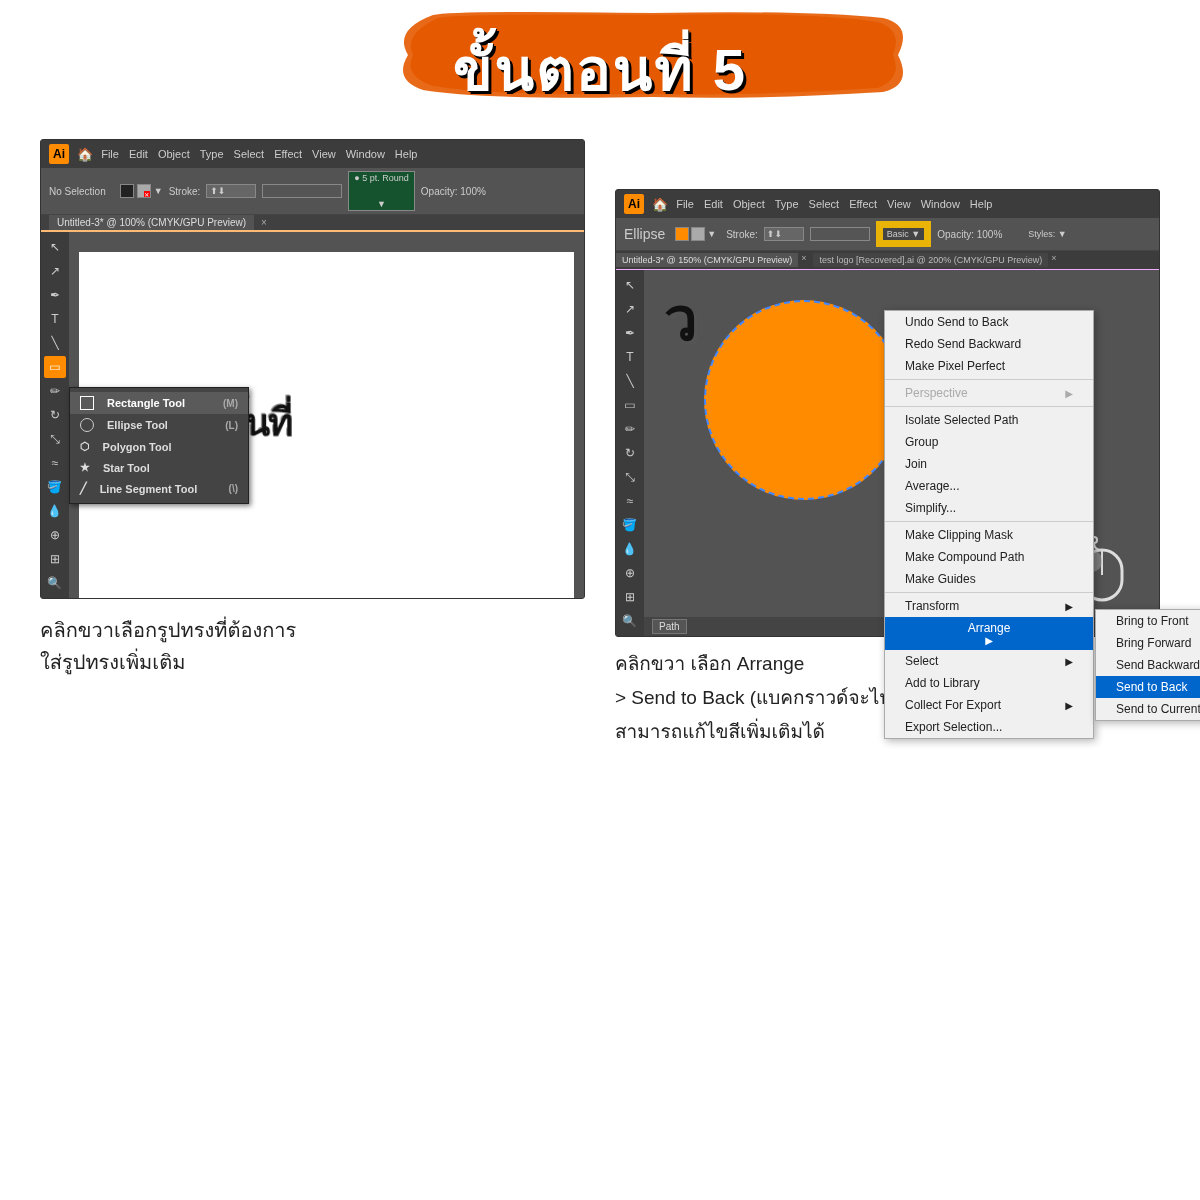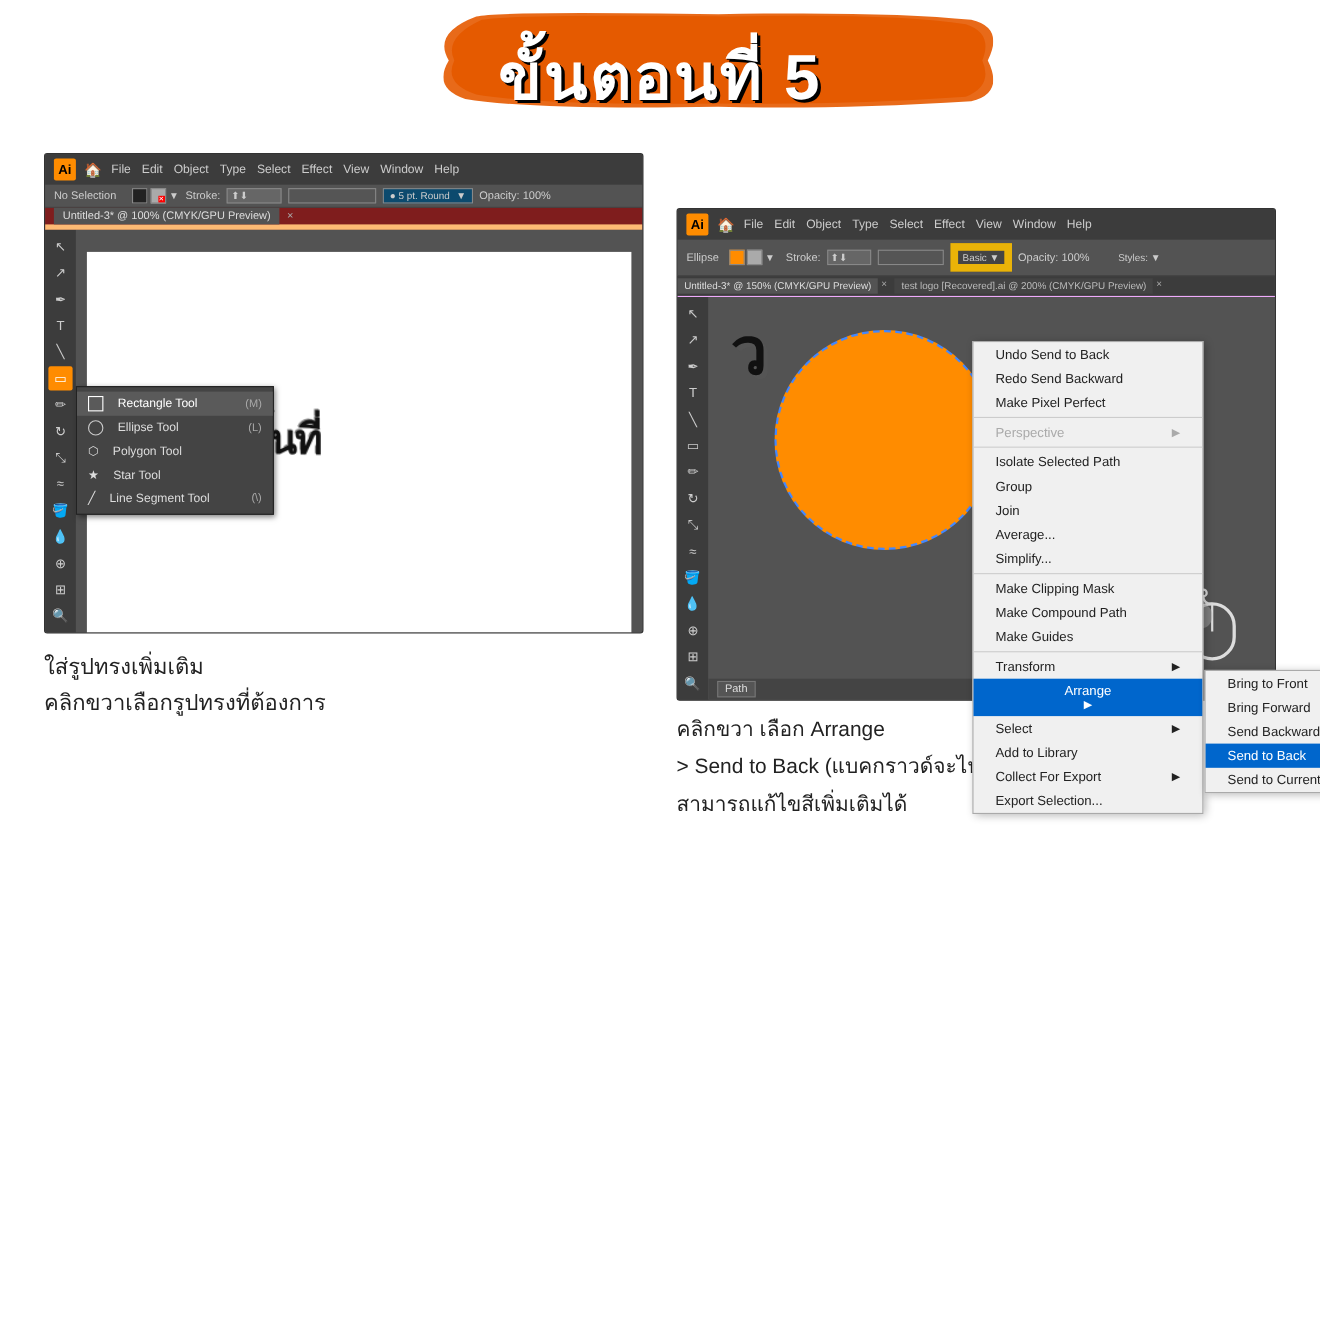--- a/index.html
+++ b/index.html
@@ -51,25 +51,25 @@
       background: #535353;
       padding: 3px 8px;
       display: flex;
       align-items: center;
       gap: 6px;
       font-size: 10px;
       color: #ccc;
       border-bottom: 1px solid #444;
     }
     .ai-tab-row {
-      background: #7f1d1d;
+      background: #404040;
       padding: 2px 8px;
       font-size: 10px;
       color: #ccc;
-      border-bottom: 5px solid #fdba74;
+      border-bottom: 2px solid #fdba74;
     }
 
     .ai-canvas-area {
       background: #535353;
       display: flex;
       position: relative;
       min-height: 350px;
     }
 
     .ai-tools-sidebar {
@@ -111,28 +111,29 @@
       position: absolute;
       top: 20px;
       left: 10px;
       right: 10px;
       bottom: 0;
     }
 
     
     .tool-dropdown {
       position: absolute;
-      top: 142px;
+      top: 155px;
       left: 28px;
       background: #444;
       border: 1px solid #222;
       padding: 4px 0;
       z-index: 10;
       min-width: 180px;
       box-shadow: 2px 2px 5px rgba(0,0,0,0.5);
+      font-weight: bold;
     }
     .tool-dropdown-item {
       padding: 4px 10px;
       font-size: 11px;
       color: #ddd;
       display: flex;
       align-items: center;
       gap: 8px;
       justify-content: space-between;
     }
@@ -303,21 +304,21 @@
             <div style="width:14px;height:14px;background:#aaa;border:1px solid #888;position:relative;">
               <div style="position:absolute;bottom:0;right:0;width:6px;height:6px;background:red;font-size:6px;display:flex;align-items:center;justify-content:center;color:#fff;">✕</div>
             </div>
             <span style="font-size:9px;color:#ccc;">▼</span>
           </div>
           <span style="color:#ccc;font-size:10px;">Stroke:</span>
           <div style="width:50px;height:14px;background:#666;border:1px solid #888;font-size:9px;color:#ccc;display:flex;align-items:center;padding:0 3px;">
             <span>⬆⬇</span>
           </div>
           <div style="width:80px;height:14px;background:#555;border:1px solid #888;"></div>
-          <div style="background:#0c4a6e;border:1px solid #888;padding:1px 5px;font-size:9px;color:#ccc;display:flex;align-items:center;gap:6px;">
+          <div style="background:#14532d;border:1px solid #888;padding:1px 5px;font-size:9px;color:#ccc;display:flex;align-items:center;gap:16px;flex-direction:column;">
             <span>● 5 pt. Round</span>
               <span>▼</span>
           </div>
           <span style="color:#ccc;font-size:10px;">Opacity: 100%</span>
         </div>
 
         <div class="ai-tab-row">
           <span style="background:#535353;padding:2px 8px;font-size:10px;color:#ddd;">Untitled-3* @ 100% (CMYK/GPU Preview)</span>
           <span style="font-size:10px;color:#aaa;margin-left:4px;">×</span>
         </div>
@@ -389,22 +390,22 @@
 
               <div style="font-size:36px;font-weight:900;color:#111;font-family:'Arial Black',sans-serif;letter-spacing:-2px;text-shadow:3px 3px 0 #fff,-1px -1px 0 #888;transform:perspective(200px) rotateY(-15deg);line-height:1;">
                 วีปรั้นที่
               </div>
             </div>
           </div>
         </div>
       </div>
 
       <div class="desc-text">
+        <div>คลิกขวาเลือกรูปทรงที่ต้องการ</div>
         <div>ใส่รูปทรงเพิ่มเติม</div>
-        <div>คลิกขวาเลือกรูปทรงที่ต้องการ</div>
       </div>
     </div>
 
     <div class="right-col">
 
       <div class="right-ai-window">
 
         <div class="ai-menubar">
           <div class="ai-logo">Ai</div>
           <div style="color:#ccc;font-size:13px;">🏠</div>
@@ -415,21 +416,21 @@
             <span>Type</span>
             <span>Select</span>
             <span>Effect</span>
             <span>View</span>
             <span>Window</span>
             <span>Help</span>
           </div>
         </div>
 
         <div class="ai-toolbar-row">
-          <span style="color:#ccc;font-size:10px;">Ellipse</span>
+          <span style="color:#ccc;font-size:14px;">Ellipse</span>
           <div style="display:flex;align-items:center;gap:2px;margin-left:4px;">
             <div style="width:14px;height:14px;background:#ff8c00;border:1px solid #888;"></div>
             <div style="width:14px;height:14px;background:#aaa;border:1px solid #888;"></div>
             <span style="font-size:9px;color:#ccc;">▼</span>
           </div>
           <span style="color:#ccc;font-size:10px;margin-left:4px;">Stroke:</span>
           <div style="width:40px;height:14px;background:#666;border:1px solid #888;font-size:9px;color:#ccc;display:flex;align-items:center;padding:0 2px;">⬆⬇</div>
           <div style="width:60px;height:14px;background:#555;border:1px solid #888;"></div>
           <div style="background:#444;border:7px solid #eab308;padding:1px 4px;font-size:9px;color:#ccc;">Basic ▼</div>
           <span style="color:#ccc;font-size:10px;">Opacity: 100%</span>

